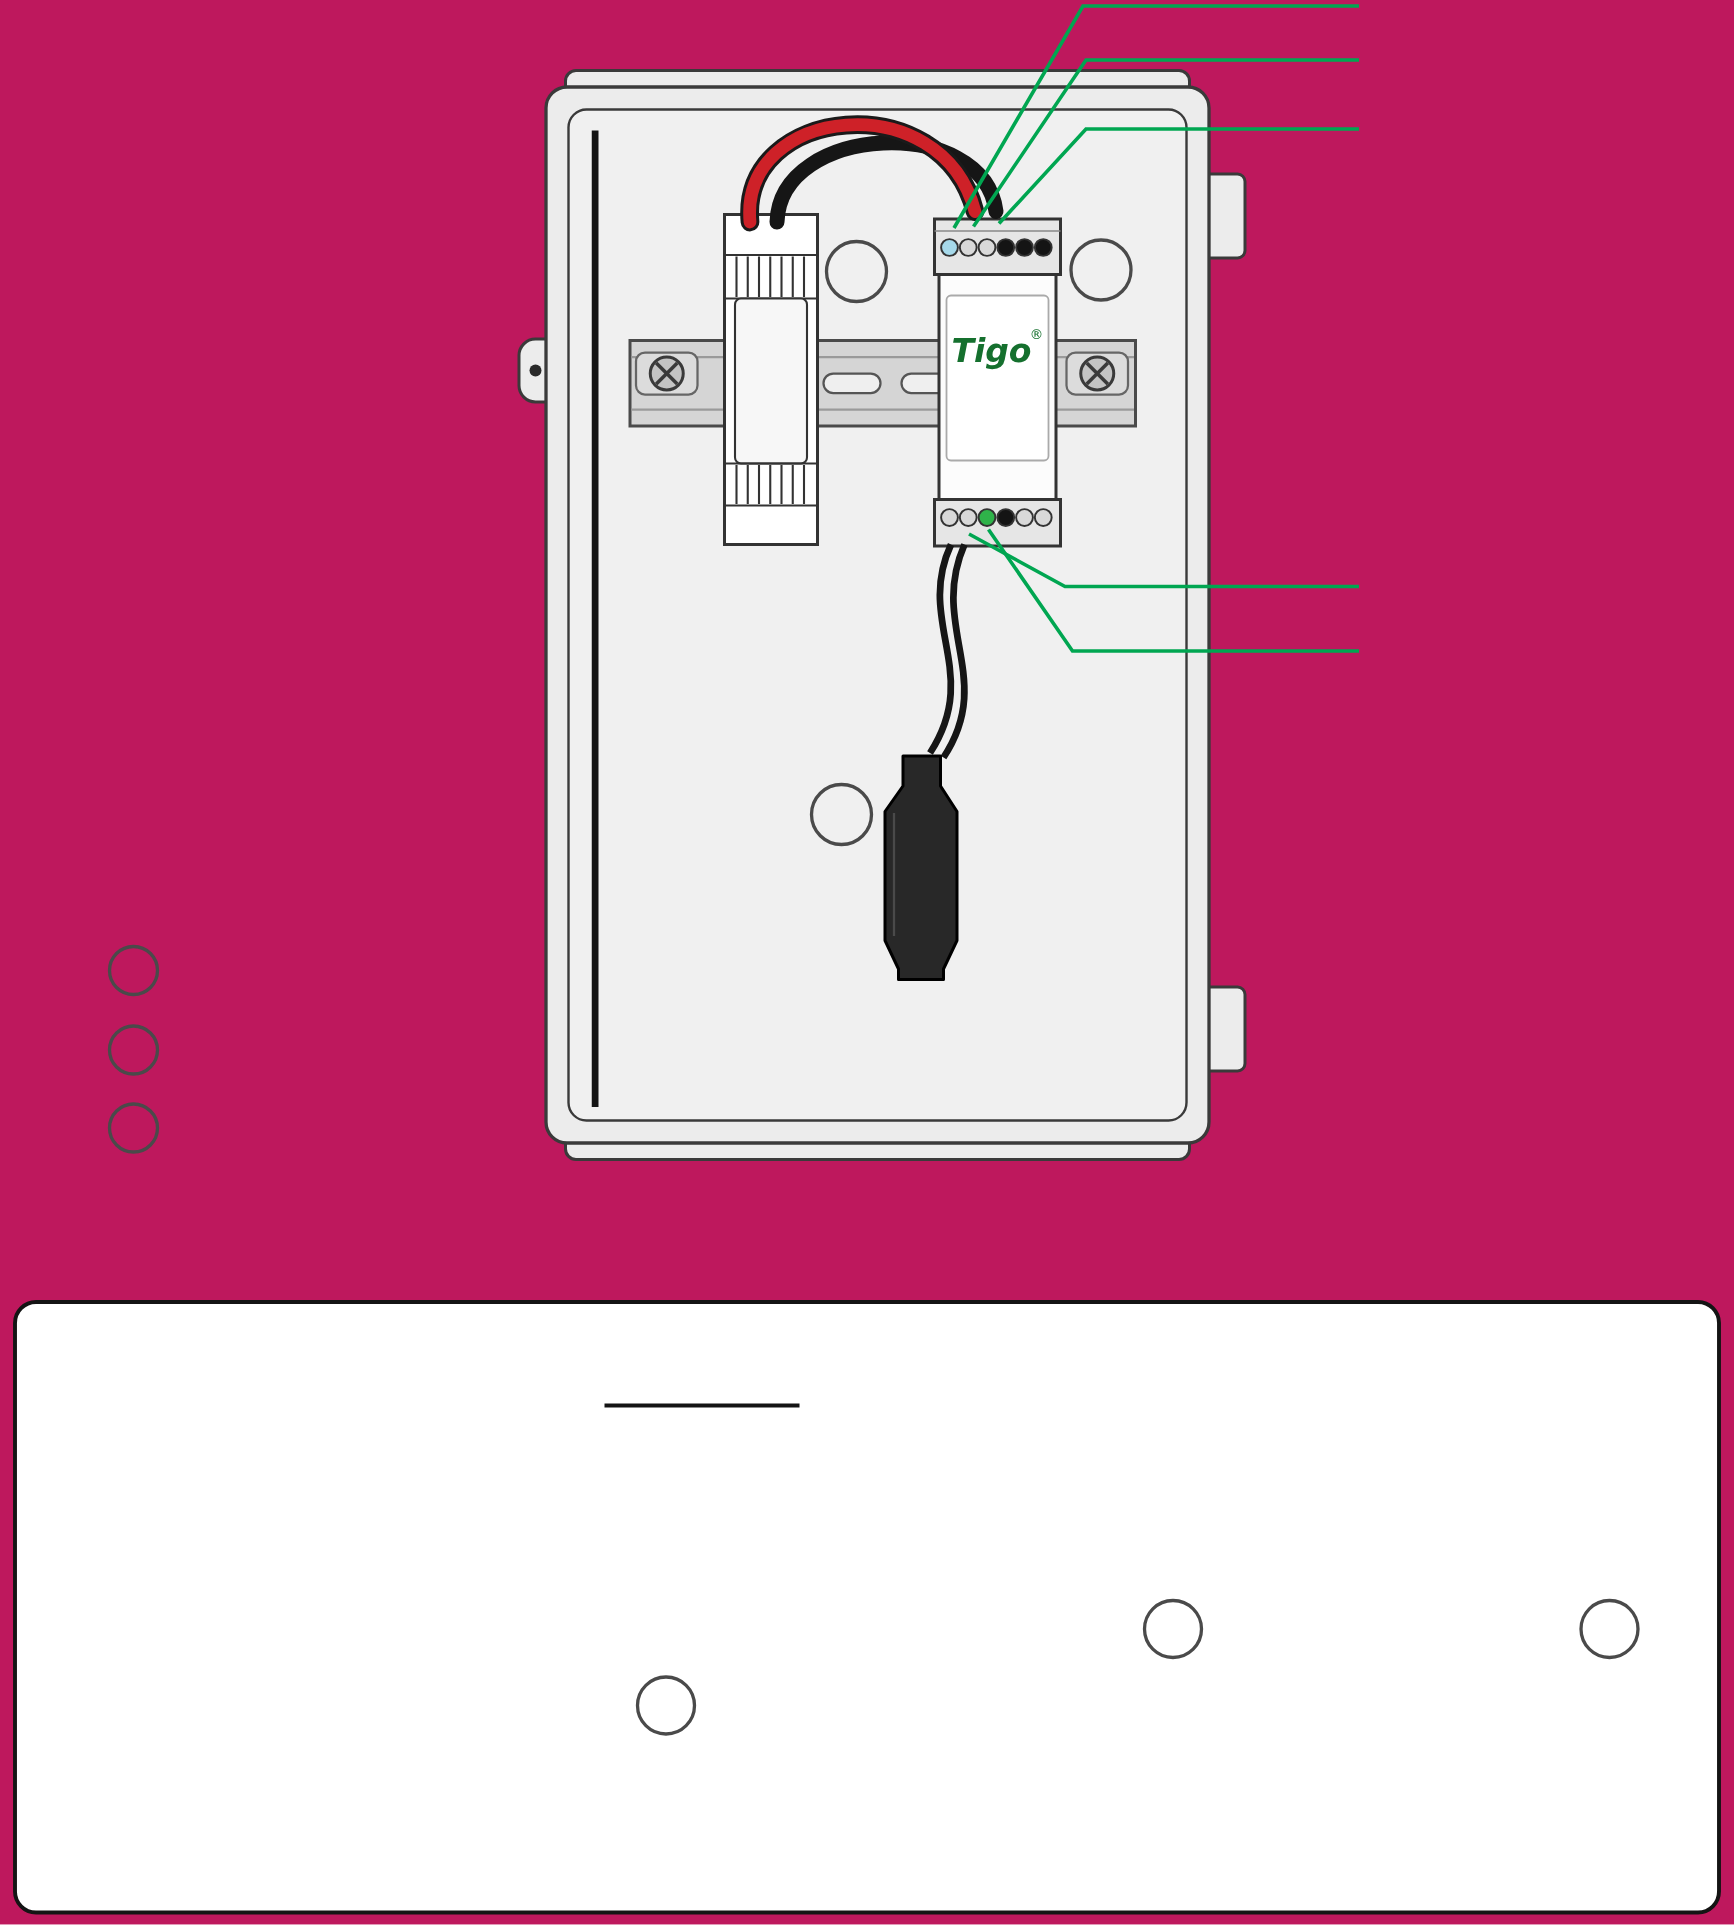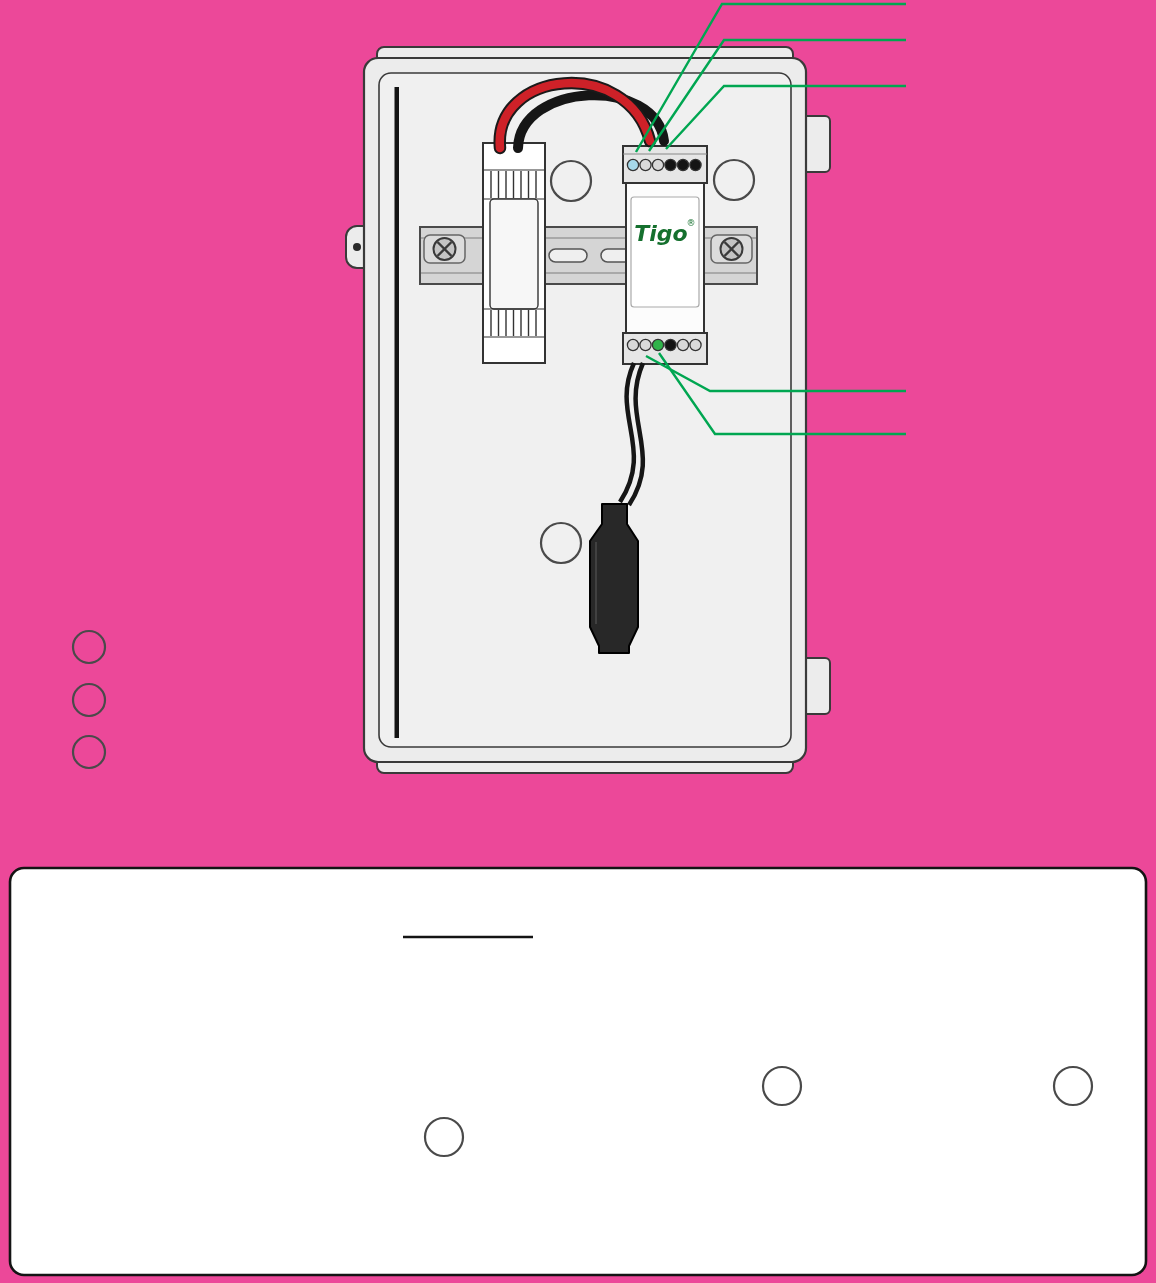--- a/index.html
+++ b/index.html
@@ -1,16 +1,16 @@
 <!DOCTYPE html>
 <html><head>
 <meta charset="utf-8">
 <style>
   html,body{margin:0;padding:0;background:#ffffff;}
-  .page{position:relative;width:1156px;height:1283px;background:#ec4899;overflow:hidden;
+  .page{position:relative;width:1156px;height:1283px;background:#be185d;overflow:hidden;
         font-family:"DejaVu Sans", sans-serif;}
   svg{display:block;}
   .logo-text{font-family:"DejaVu Sans", sans-serif;font-weight:bold;font-style:italic;}
 </style>
 </head>
 <body>
 
 <div class="page">
 <svg width="1156" height="1283" viewBox="0 0 1156 1283" xmlns="http://www.w3.org/2000/svg">
 

